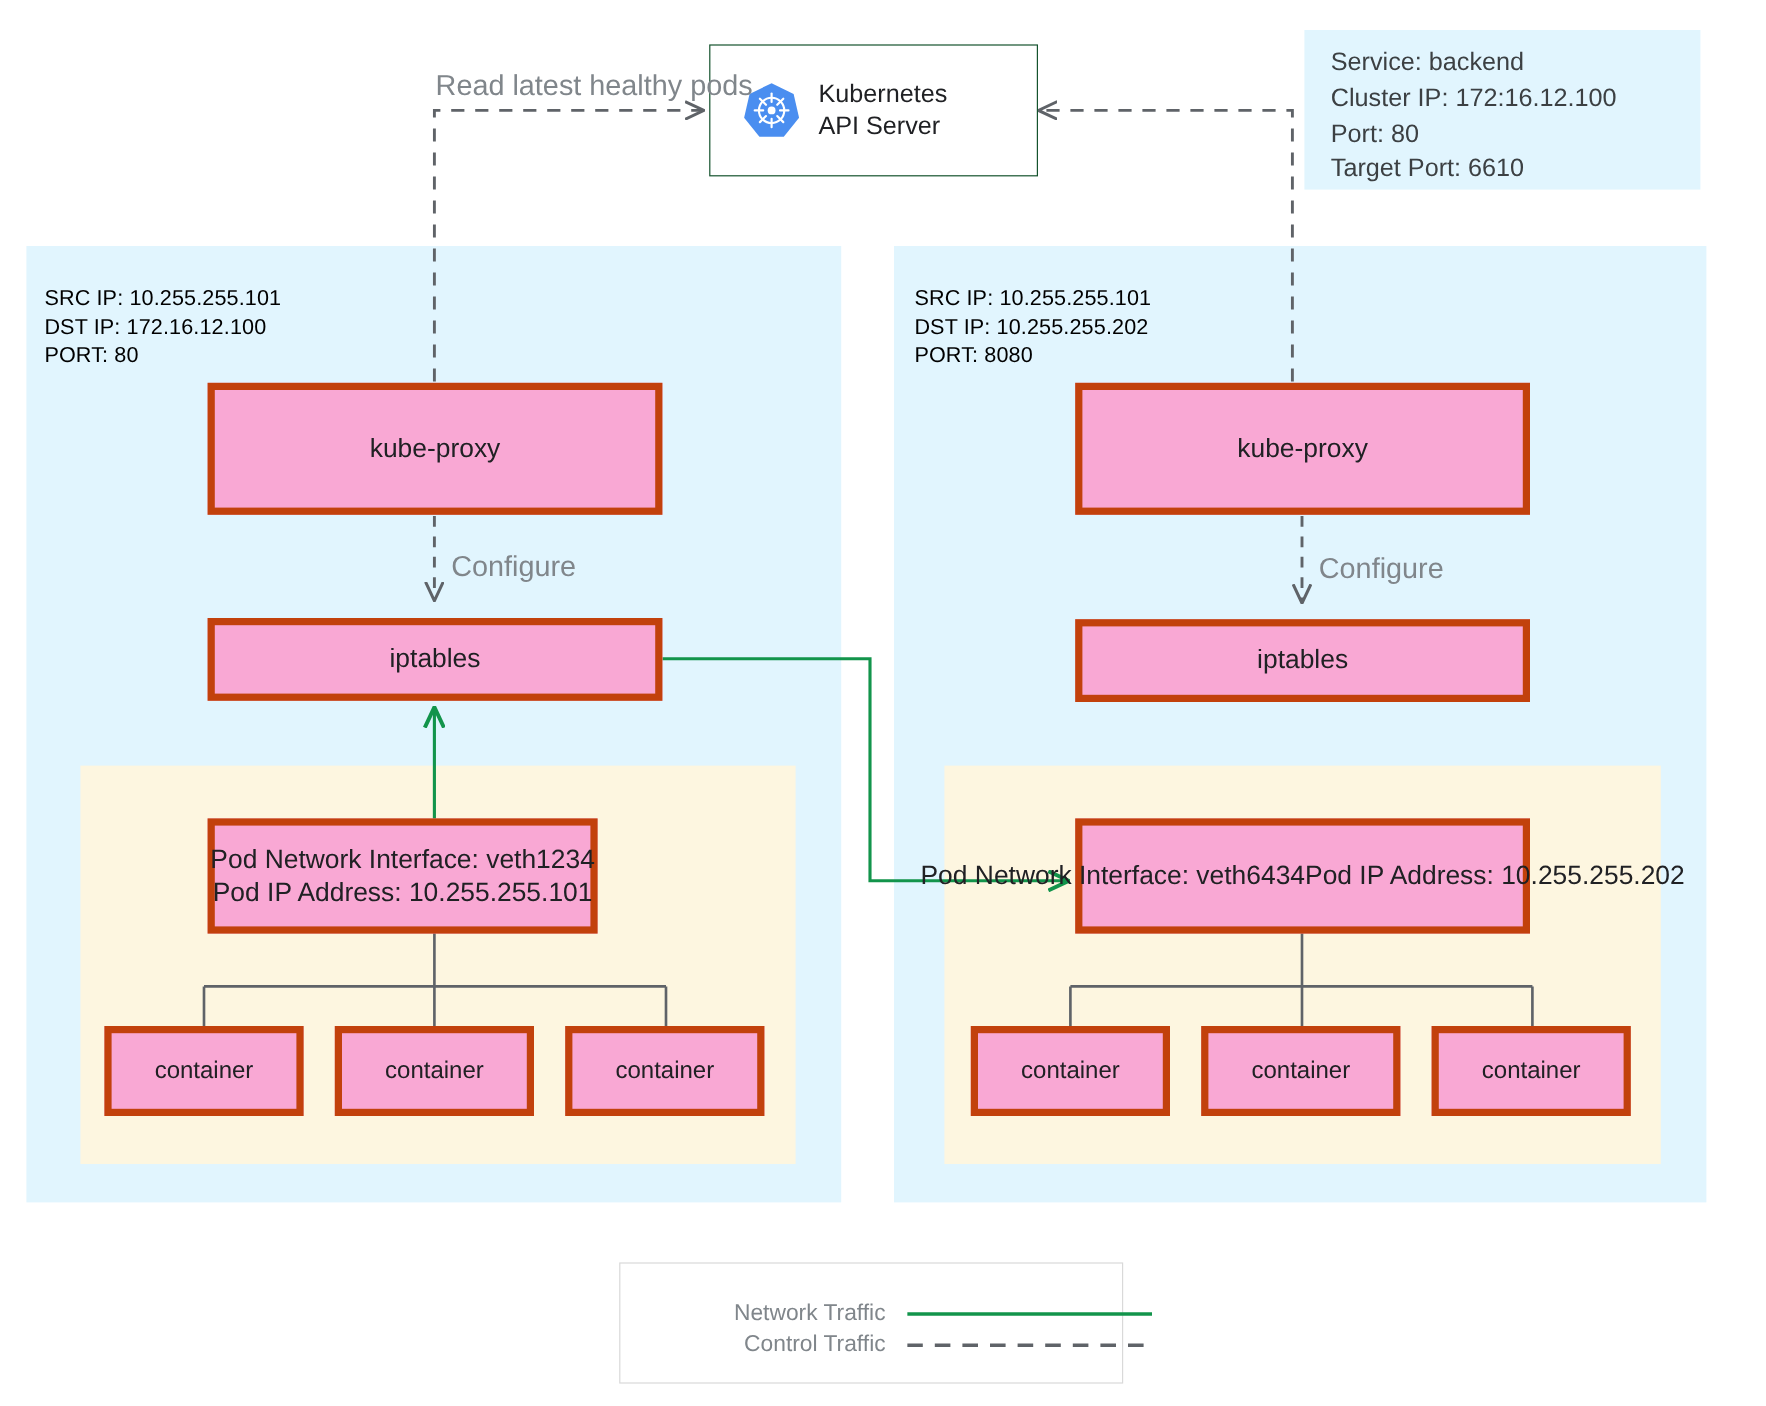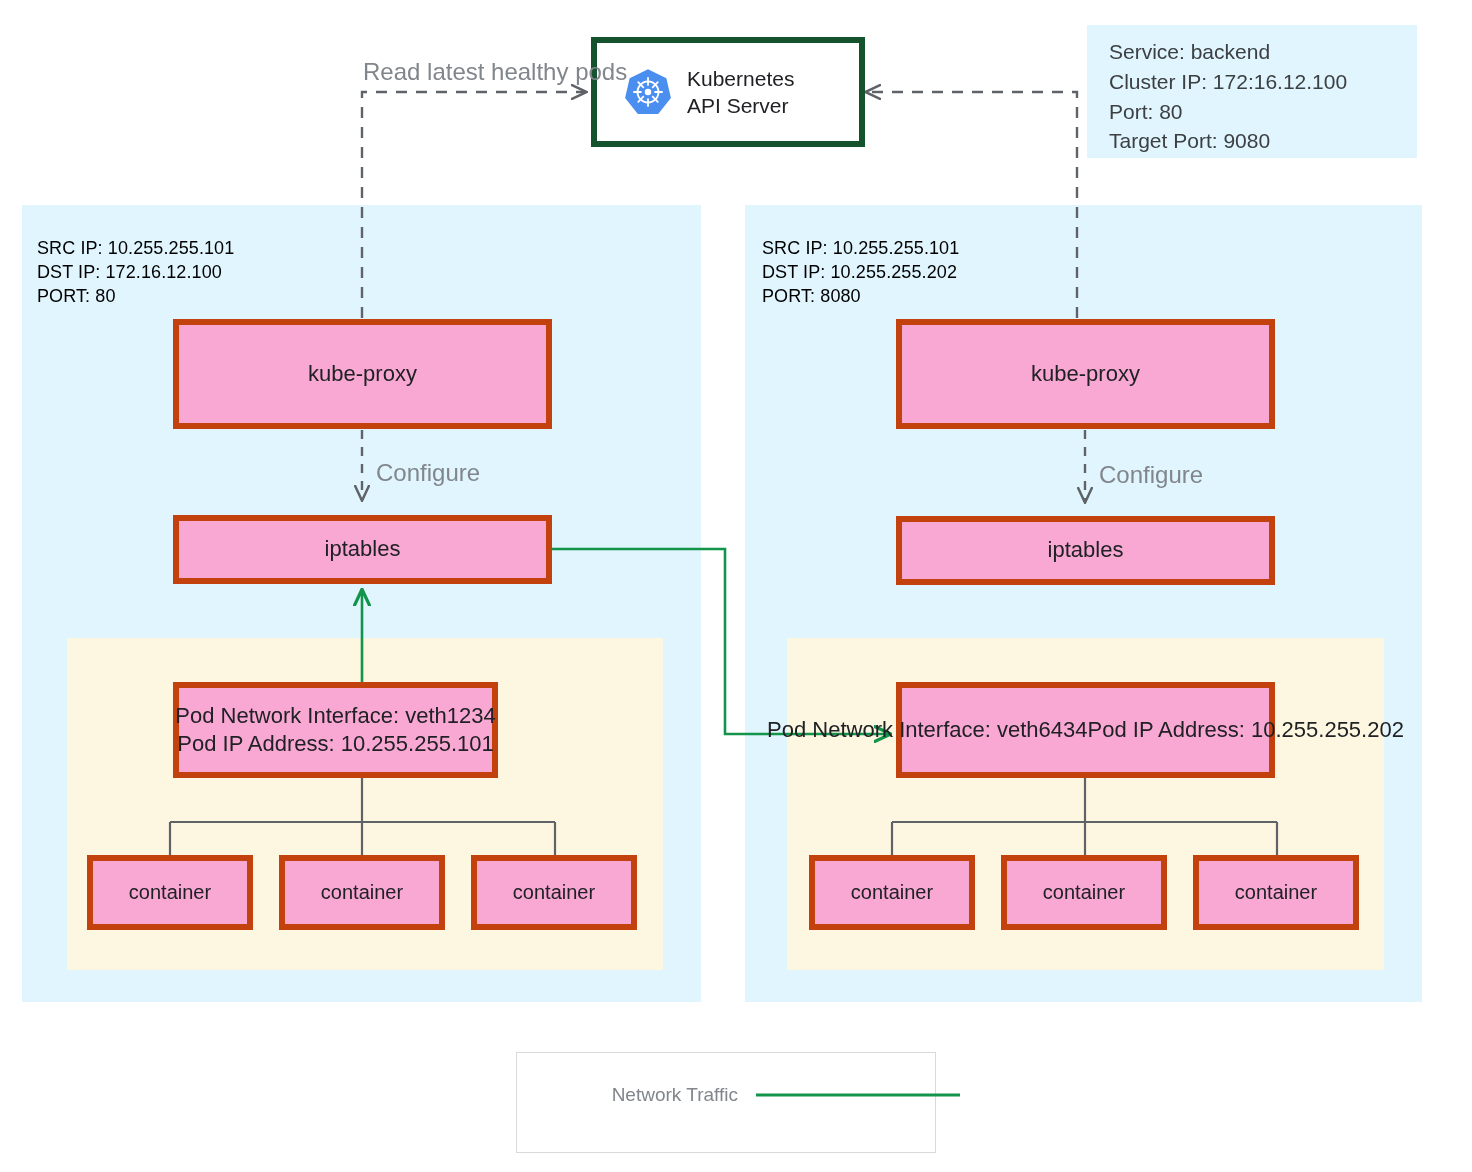--- a/index.html
+++ b/index.html
@@ -54,21 +54,21 @@
     color: #202124;
     white-space: pre;
   }
   .box-label.small {
     font-size: 20px;
   }
   
   .api-server {
     position: absolute;
     background: #ffffff;
-    border: 6px solid #14532d;
+    border: 1px solid #14532d;
     box-sizing: border-box;
     display: flex;
     flex-direction: row;
     align-items: center;
     justify-content: flex-start;
     gap: 14px;
     padding-left: 26px;
   }
   .api-text {
     font-size: 21px;
@@ -190,21 +190,21 @@
       </g>
     </svg>
     <div class="api-text">Kubernetes
 API Server</div>
   </div>
 
   <div class="info-box" style="left:1087px; top:25px; width:330px; height:133px;">
     <div class="info-line">Service: backend</div>
     <div class="info-line">Cluster IP: 172:16.12.100</div>
     <div class="info-line">Port: 80</div>
-    <div class="info-line">Target Port: 9080</div>
+    <div class="info-line">Target Port: 6610</div>
   </div>
 
   <div class="edge-label" style="left:363px; top:58px;">Read latest healthy pods</div>
   <div class="edge-label" style="left:376px; top:459px;">Configure</div>
   <div class="edge-label" style="left:1099px; top:461px;">Configure</div>
 
   <div class="packet-info" style="left:37px; top:237px;">
     <div class="packet-line">SRC IP: 10.255.255.101</div>
     <div class="packet-line">DST IP: 172.16.12.100</div>
     <div class="packet-line">PORT: 80</div>
@@ -264,14 +264,20 @@
 
   <div class="legend" style="left:516px; top:1052px; width:420px; height:101px;"></div>
 
   <div class="legend-row" style="left:516px; top:1082px; width:420px; height:26px;">
     <span class="legend-text" style="width:154px; margin-left:20px;">Network Traffic</span>
     <svg width="210" height="14" style="margin-left:18px;" aria-hidden="true">
       <line x1="0" y1="7" x2="204" y2="7" stroke="#12944b" stroke-width="2.8"></line>
     </svg>
   </div>
 
+  <div class="legend-row" style="left:516px; top:1108px; width:420px; height:26px;">
+    <span class="legend-text" style="width:154px; margin-left:20px;">Control Traffic</span>
+    <svg width="210" height="14" style="margin-left:18px;" aria-hidden="true">
+      <line x1="0" y1="7" x2="204" y2="7" stroke="#5f6368" stroke-width="2.8" stroke-dasharray="13 10"></line>
+    </svg>
+  </div>
 
 </div>
 
 </body></html>

